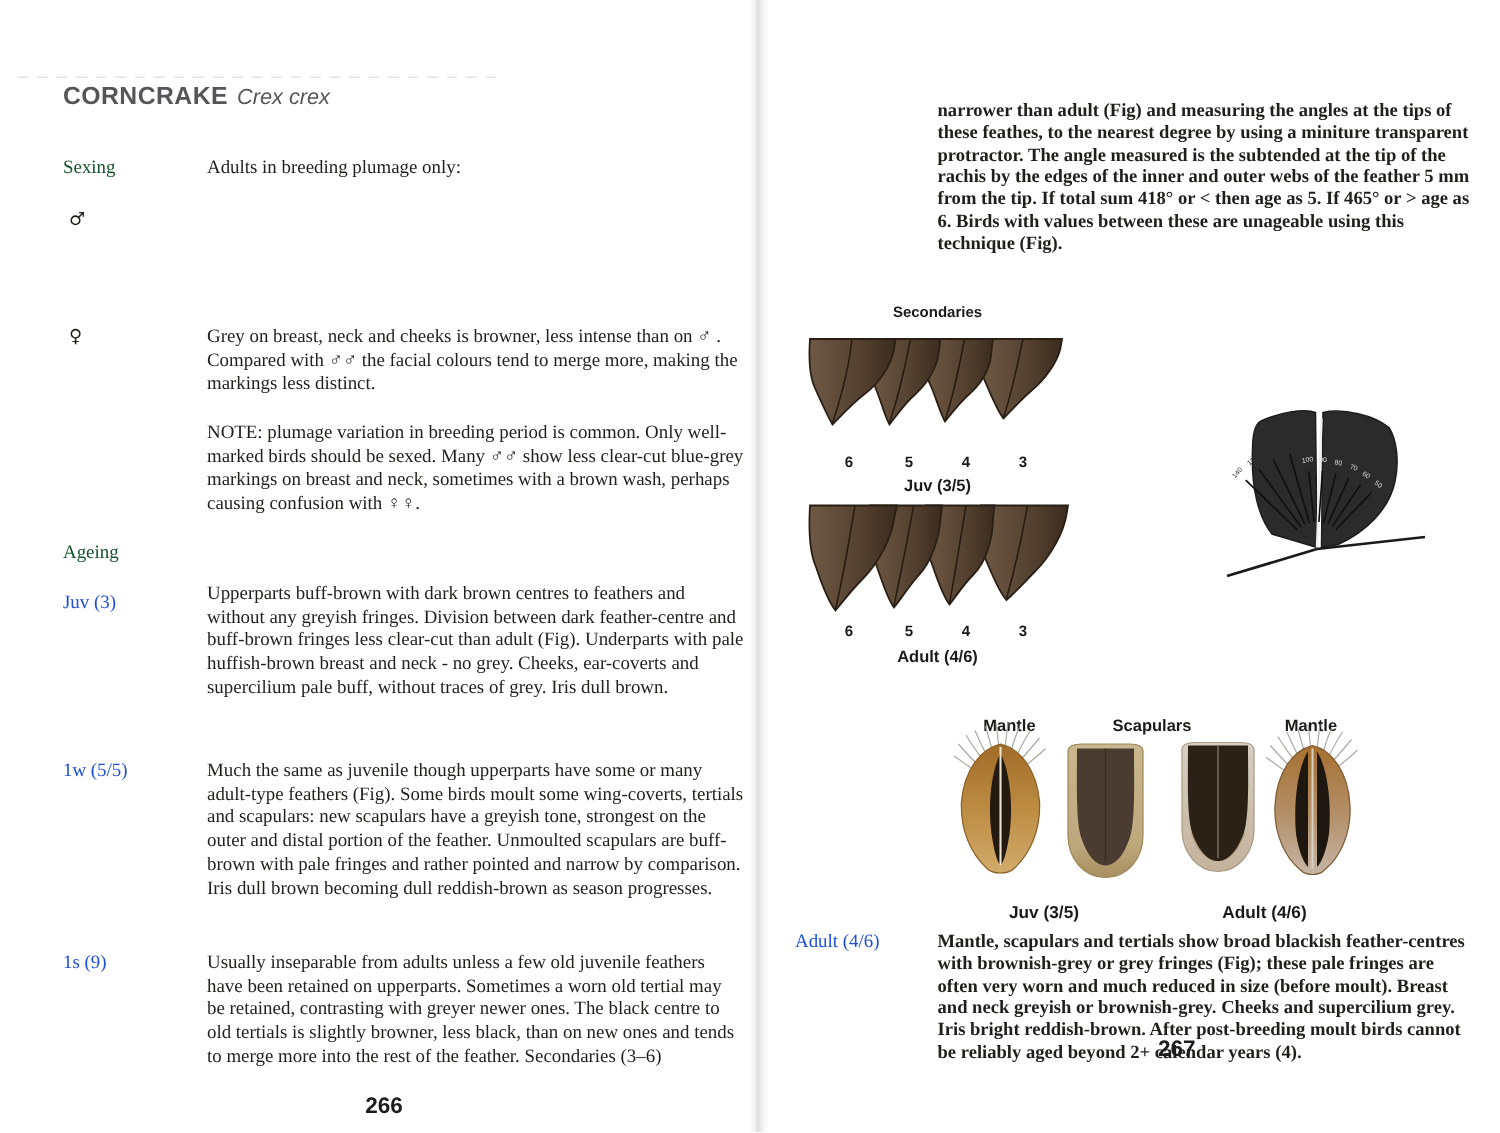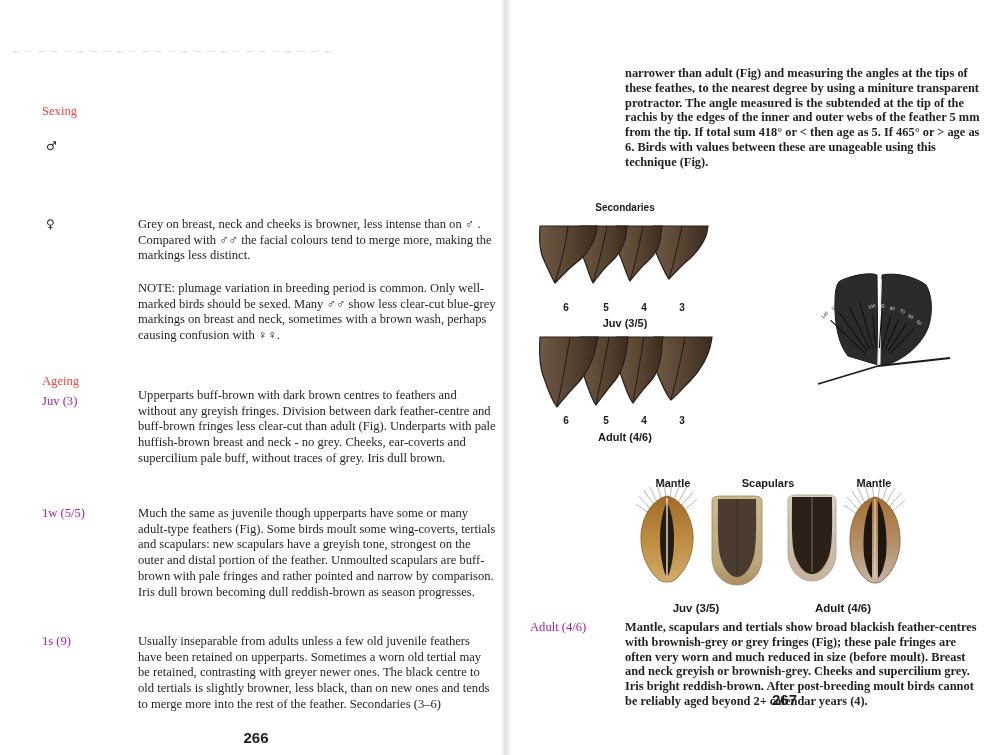--- a/index.html
+++ b/index.html
@@ -21,22 +21,22 @@
   }
   
   .heading{
     left:42px;top:55px;
     font-family:"Liberation Sans","DejaVu Sans",sans-serif;
     font-size:16.5px;color:#55565a;letter-spacing:.3px;white-space:nowrap;
   }
   .heading .sp{font-weight:bold;}
   .heading .sci{font-weight:normal;font-style:italic;font-size:14.5px;letter-spacing:0;margin-left:6px;}
   
-  .lbl{left:42px;font-size:12.6px;color:#ef4444;}
-  .lbl.dark{color:#a21caf;}
+  .lbl{left:42px;font-size:12.6px;color:#14532d;}
+  .lbl.dark{color:#1d4ed8;}
   .sym{left:46px;font-size:12px;color:#211f1c;font-family:"DejaVu Sans",sans-serif;}
   .para-l{left:138px;width:358px;font-size:12.6px;line-height:15.7px;text-align:left;}
   .para-r{left:625px;width:360px;font-size:12.4px;line-height:14.8px;text-align:left;font-weight:bold;}
   .pagenum{
     font-family:"Liberation Sans","DejaVu Sans",sans-serif;
     font-size:15px;font-weight:bold;color:#1d1d1d;
   }
   svg text{font-family:"Liberation Sans","DejaVu Sans",sans-serif;fill:#1c1a18;}
   .figtitle{font-size:10px;font-weight:600;}
   .fignum{font-size:10px;font-weight:600;}
@@ -47,31 +47,35 @@
   .prolab.white{fill:#dcdcdc;}
 </style>
 </head>
 <body>
 
 <div id="spread">
 
   <div id="gutter" class="abs"></div>
   <div id="scan-artifact" class="abs"></div>
 
+  <div class="abs heading">
+    <span class="sp">CORNCRAKE</span><span class="sci">Crex crex</span>
+  </div>
 
   <div class="abs lbl" style="top:104px;">Sexing</div>
+  <div class="abs para-l" style="top:104px;">Adults in breeding plumage only:</div>
 
   <div class="abs sym" style="top:139px;">♂</div>
 
   <div class="abs sym" style="top:217px;">♀</div>
   <div class="abs para-l" style="top:217px;">Grey on breast, neck and cheeks is browner, less intense than on ♂ . Compared with ♂♂ the facial colours tend to merge more, making the markings less distinct.</div>
 
   <div class="abs para-l" style="top:281px;">NOTE: plumage variation in breeding period is common. Only well-marked birds should be sexed. Many ♂♂ show less clear-cut blue-grey markings on breast and neck, sometimes with a brown wash, perhaps causing confusion with ♀♀.</div>
 
-  <div class="abs lbl" style="top:361px;margin-top:13px;">Ageing</div>
+  <div class="abs lbl" style="top:361px;">Ageing</div>
 
   <div class="abs lbl dark" style="top:394px;">Juv (3)</div>
   <div class="abs para-l" style="top:388px;font-family:Liberation Serif, serif;">Upperparts buff-brown with dark brown centres to feathers and without any greyish fringes. Division between dark feather-centre and buff-brown fringes less clear-cut than adult (Fig). Underparts with pale huffish-brown breast and neck - no grey. Cheeks, ear-coverts and supercilium pale buff, without traces of grey. Iris dull brown.</div>
 
   <div class="abs lbl dark" style="top:506px;">1w (5/5)</div>
   <div class="abs para-l" style="top:506px;">Much the same as juvenile though upperparts have some or many adult-type feathers (Fig). Some birds moult some wing-coverts, tertials and scapulars: new scapulars have a greyish tone, strongest on the outer and distal portion of the feather. Unmoulted scapulars are buff-brown with pale fringes and rather pointed and narrow by comparison. Iris dull brown becoming dull reddish-brown as season progresses.</div>
 
   <div class="abs lbl dark" style="top:634px;">1s (9)</div>
   <div class="abs para-l" style="top:634px;">Usually inseparable from adults unless a few old juvenile feathers have been retained on upperparts. Sometimes a worn old tertial may be retained, contrasting with greyer newer ones. The black centre to old tertials is slightly browner, less black, than on new ones and tends to merge more into the rest of the feather. Secondaries (3–6)</div>
 

